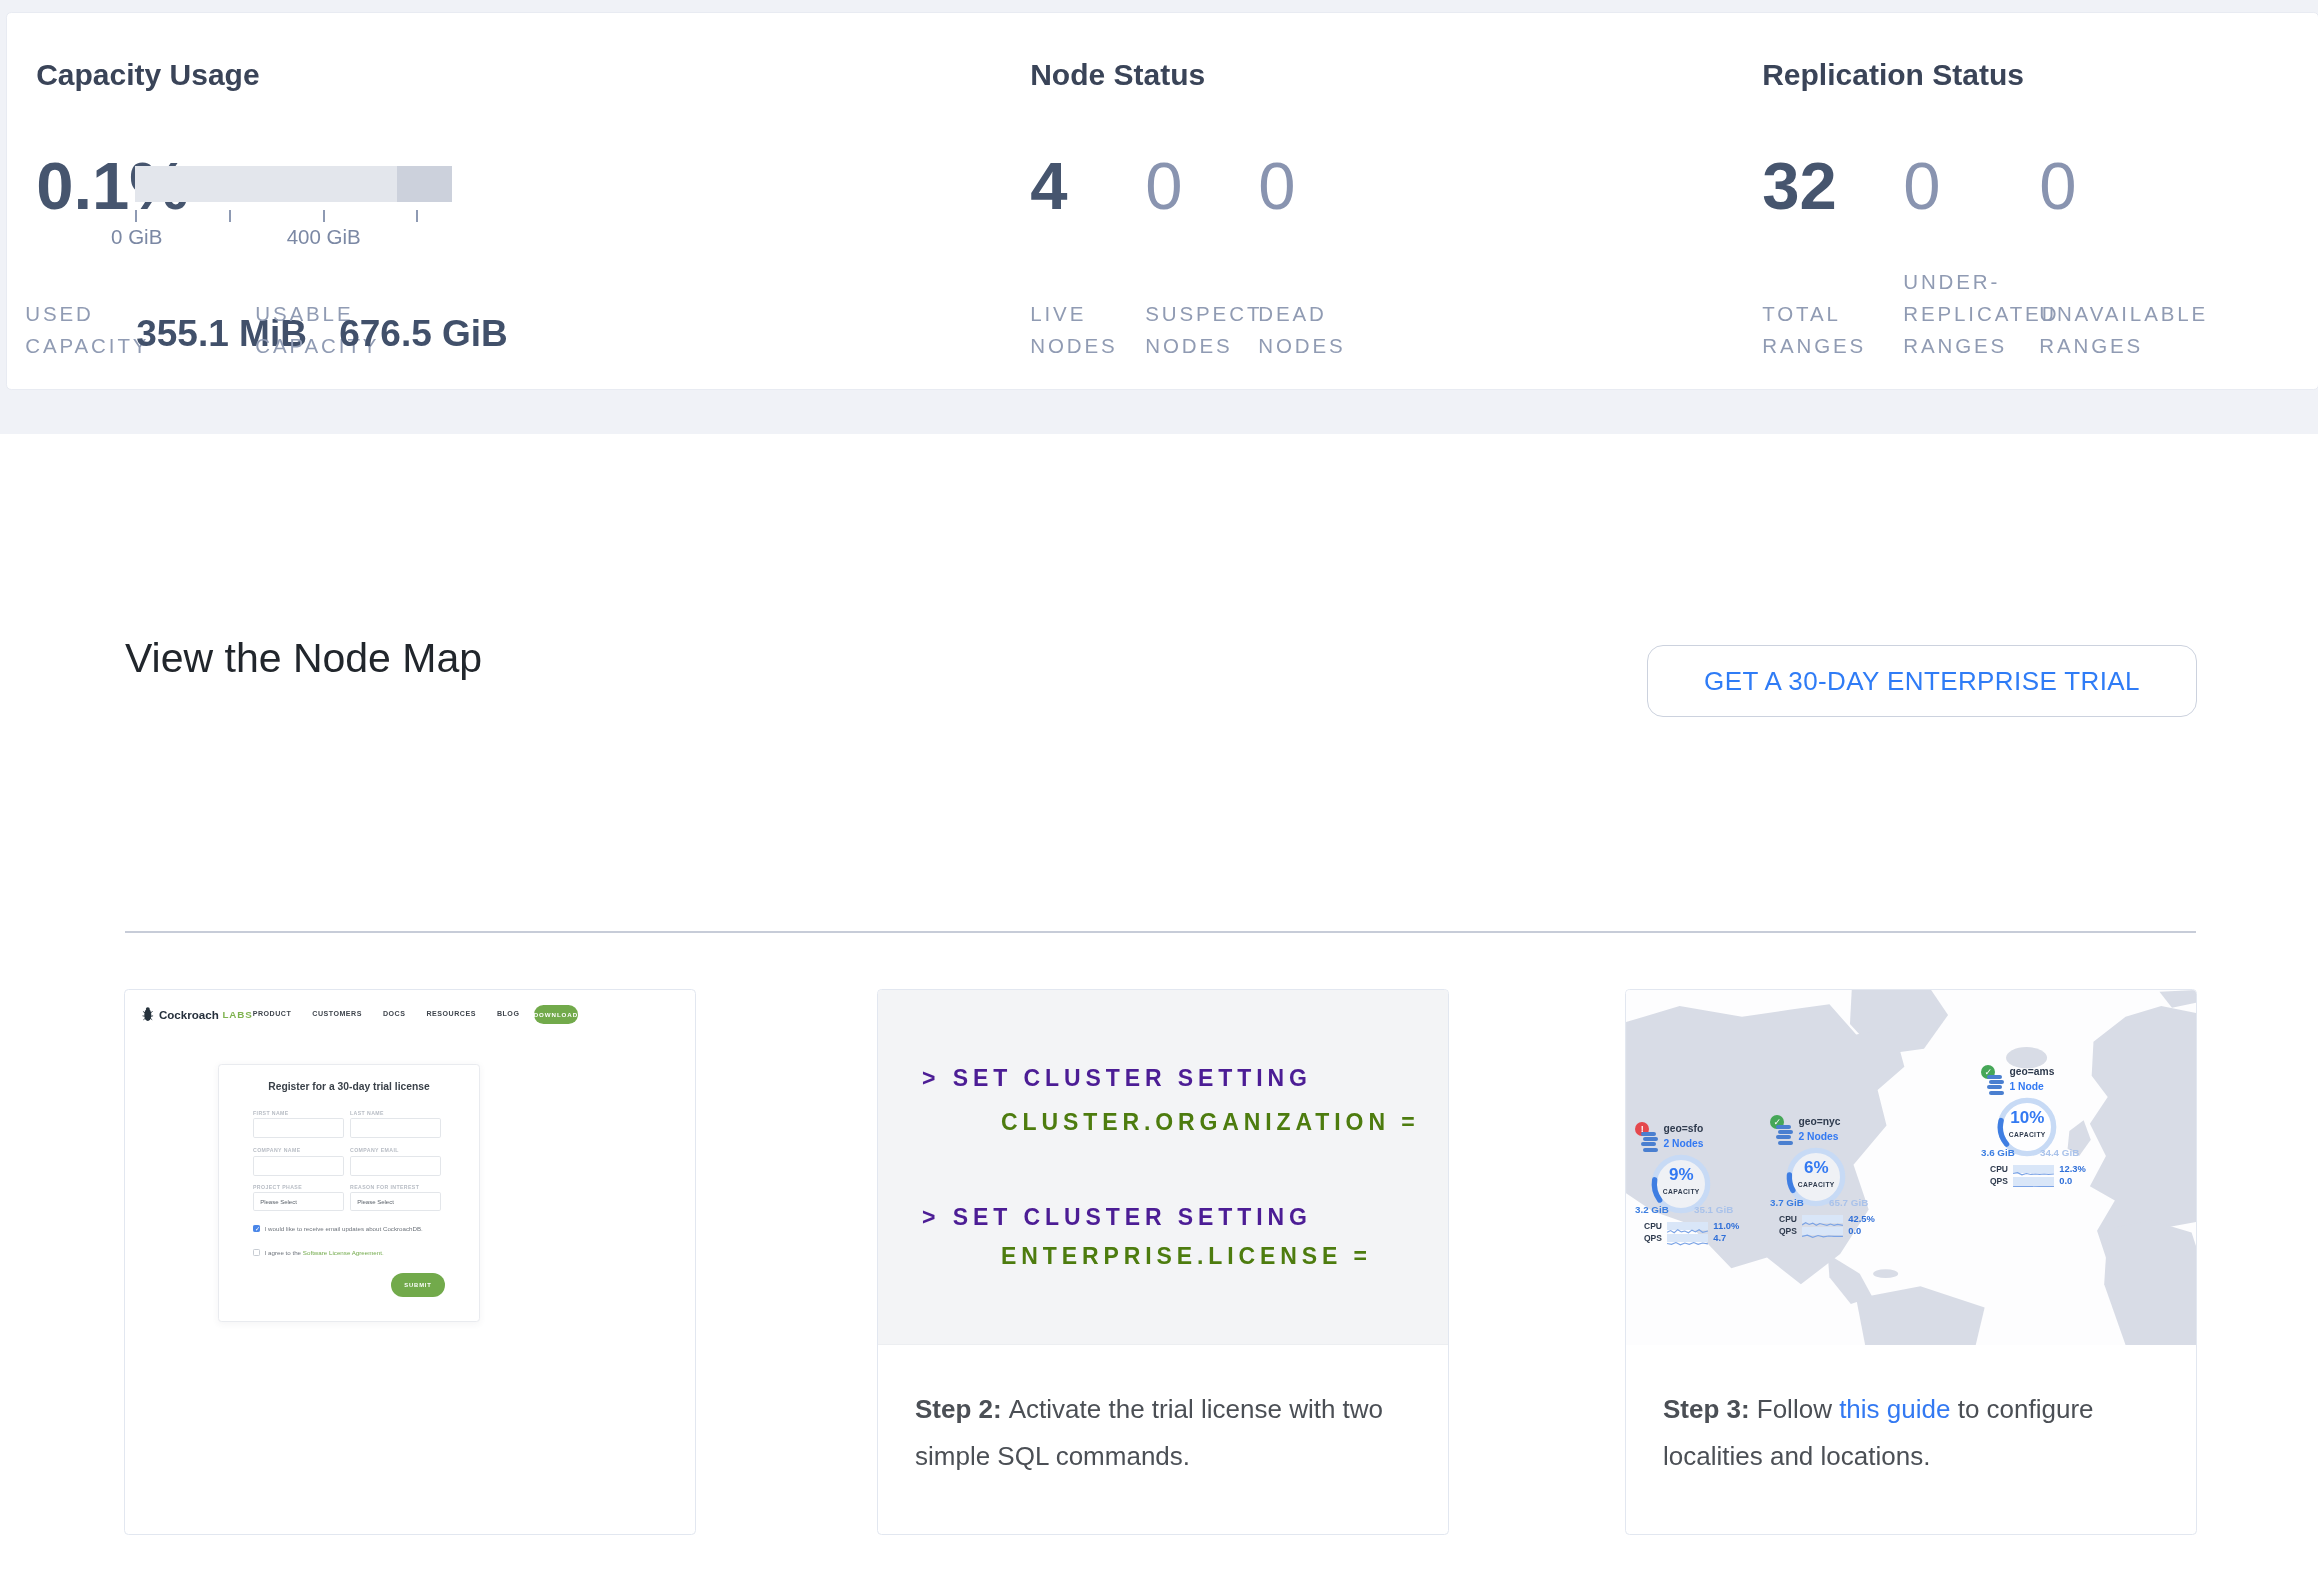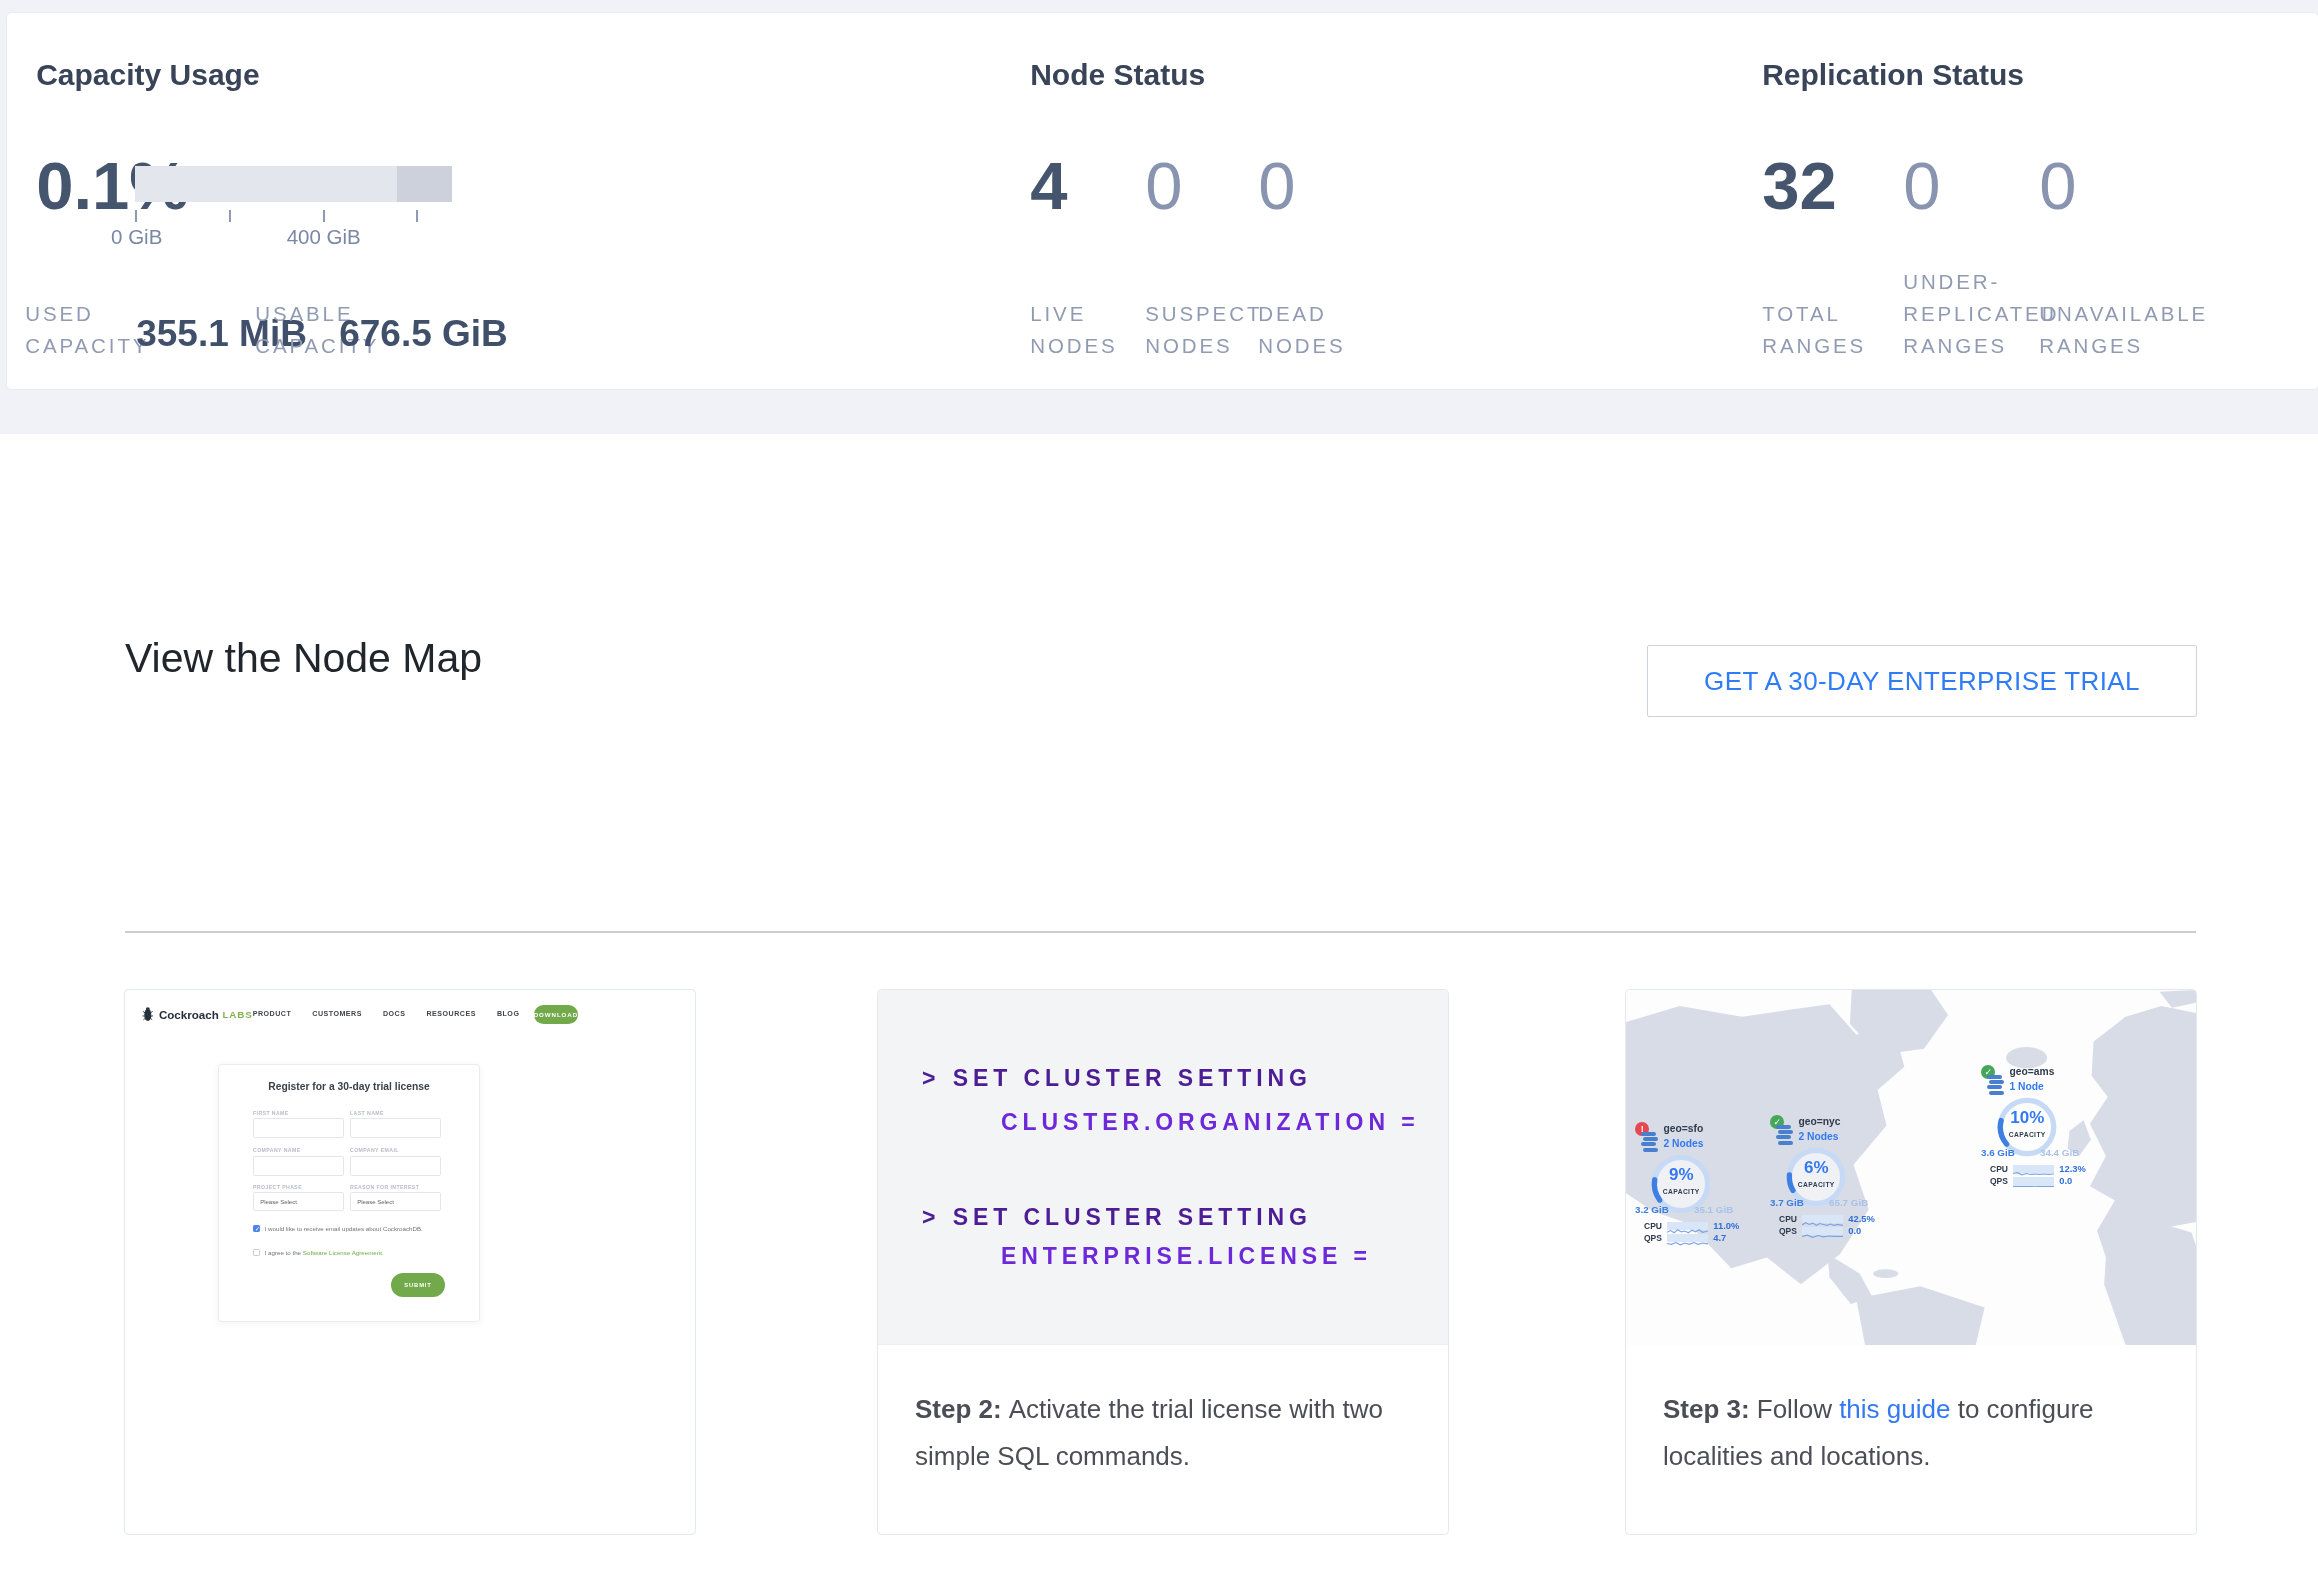--- a/index.html
+++ b/index.html
@@ -30,21 +30,21 @@
   .tick { position:absolute; top:197px; width:1.8px; height:12.5px; background:#8e9ab3; }
   .tick-label { position:absolute; top:212px; width:107px; text-align:center;
                 font-size:20.5px; color:#7b88a4; }
 
   
   .section-heading { position:absolute; left:125px; top:635px; font-size:41px; font-weight:500; color:#21262c; }
   .section-desc { position:absolute; left:125px; top:713px; width:883px;
                   font-size:26px; line-height:47px; color:#45494f; }
   a.link { color:#3379f2; text-decoration:none; cursor:pointer; }
   .trial-btn { position:absolute; left:1647px; top:645px; width:550px; height:72px;
-               background:#ffffff; border:1.8px solid #ccd2de; border-radius:2px;
+               background:#ffffff; border:1.8px solid #ccd2de; border-radius:16px;
                font-family:inherit; font-size:26px; font-weight:500; letter-spacing:0.4px;
                color:#2f7cf6; cursor:pointer; }
   .divider { position:absolute; left:125px; top:931px; width:2071px; height:1.8px; background:#c7ccd8; }
 
   
   .card { position:absolute; top:989px; width:572px; height:546px; background:#ffffff;
           border:0.9px solid #e2e7f0; border-radius:4.5px; overflow:hidden; }
   .card1 { left:124px; } .card2 { left:877px; } .card3 { left:1625px; }
   .card-media { position:absolute; left:0; top:0; width:100%; height:355px; }
   .card-caption { position:absolute; left:37px; right:27px; top:396px;
@@ -78,21 +78,21 @@
   .ms-submit { position:absolute; left:172px; top:208px; width:54px; height:24px; border-radius:12.5px;
                background:#72aa4b; color:#fff; font-size:5.8px; font-weight:700; letter-spacing:0.9px;
                display:flex; align-items:center; justify-content:center; }
 
   
   .sql-media { background:#f3f4f6; border-bottom:0.9px solid #eceef1; }
   .sql-line { position:absolute; font-size:23px; font-weight:700; letter-spacing:4.9px;
               color:#4c1d95; white-space:nowrap; }
   .sql-line .prompt { margin-right:12.5px; }
   .sql-arg { position:absolute; font-size:23px; font-weight:700; letter-spacing:4.9px;
-             color:#6d28d9; white-space:nowrap; }
+             color:#4d7c0f; white-space:nowrap; }
 
   
   .map-media { background:#fdfdfe; }
   .map-svg { position:absolute; left:0; top:0; }
   .cluster { position:absolute; width:125px; }
   .cl-badge { position:absolute; left:0; top:1.8px; width:14.3px; height:14.3px; border-radius:50%;
               color:#fff; font-size:9px; font-weight:700; display:flex; align-items:center; justify-content:center; }
   .cl-badge.alert { background:#e5484d; }
   .cl-badge.ok { background:#46a758; }
   .cl-db { position:absolute; left:6.2px; top:11.6px; width:17px; height:20.5px; }

